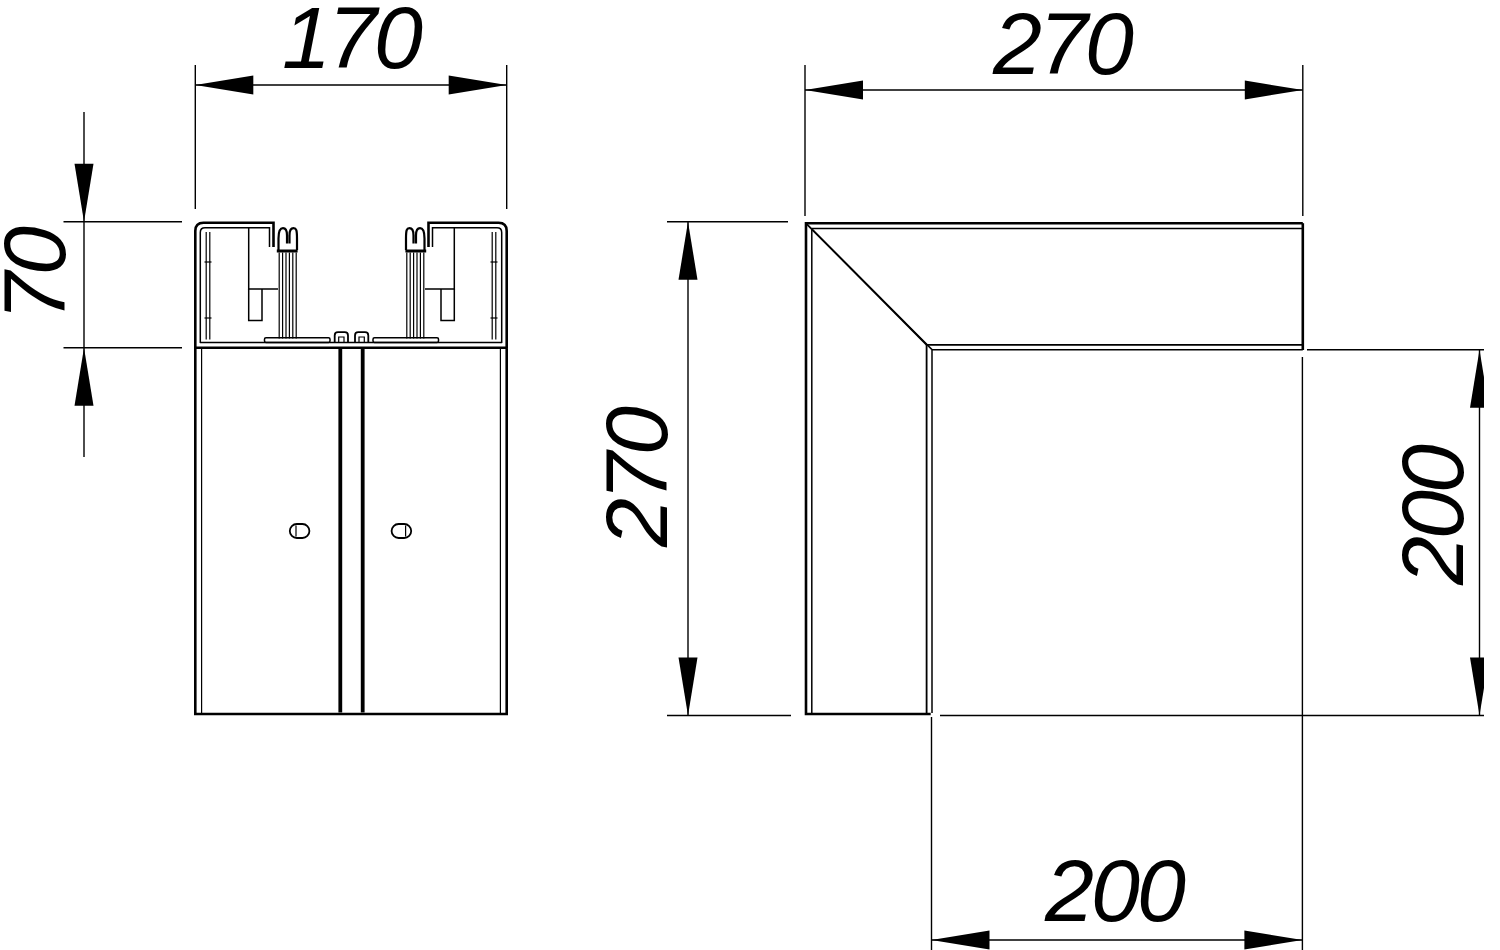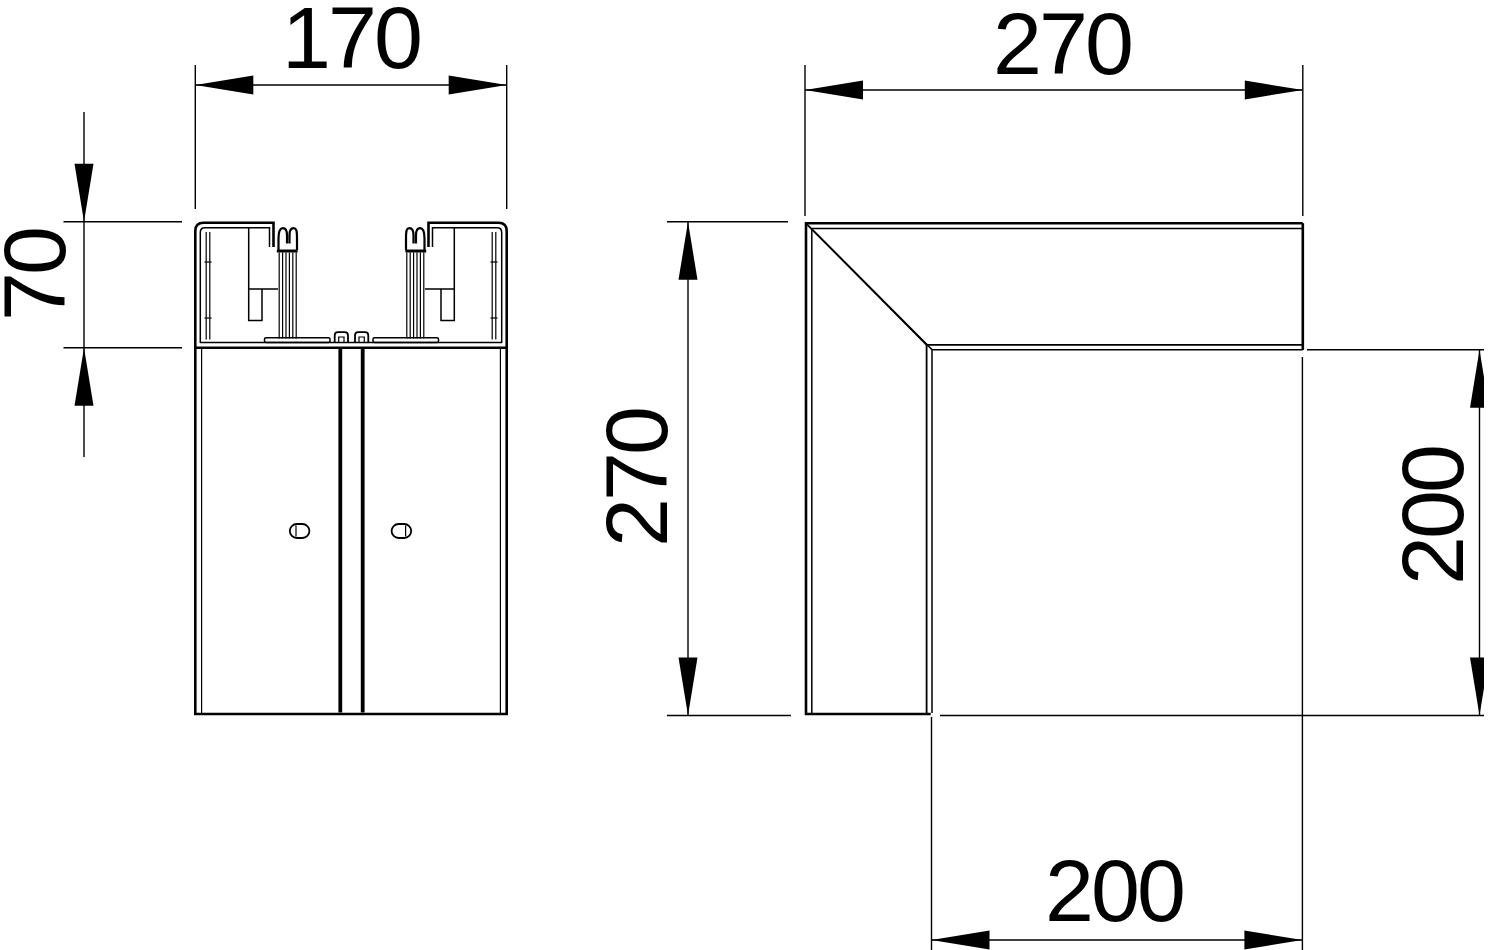--- a/index.html
+++ b/index.html
@@ -1,16 +1,16 @@
 <!DOCTYPE html>
 <html><head>
 <meta charset="utf-8">
 <style>
   html,body{margin:0;padding:0;background:#fff;}
-  .canvas{position:relative;width:1484px;height:950px;background:#fff;overflow:hidden;}
+  .canvas{position:relative;width:1484px;height:950px;background:#fff;overflow:hidden;font-style:italic;}
   svg{position:absolute;left:0;top:0;}
   
   .o{stroke:#000;stroke-width:2.6;fill:none;stroke-linecap:butt;}
   .m{stroke:#000;stroke-width:1.8;fill:none;}
   .i{stroke:#000;stroke-width:1.5;fill:none;}
   .t{stroke:#000;stroke-width:1.2;fill:none;}
   .d{stroke:#000;stroke-width:1.4;fill:none;}
   .seam{stroke:#000;stroke-width:3.8;fill:none;}
   .cap{stroke:#000;stroke-width:3;fill:none;}
   .crown{stroke:#000;stroke-width:2.2;fill:none;}

